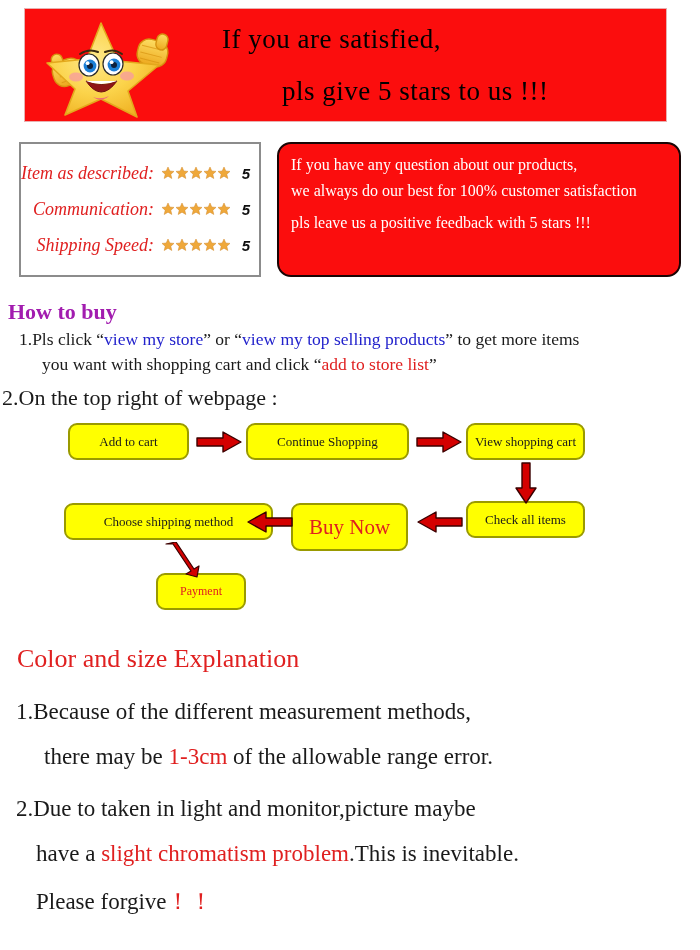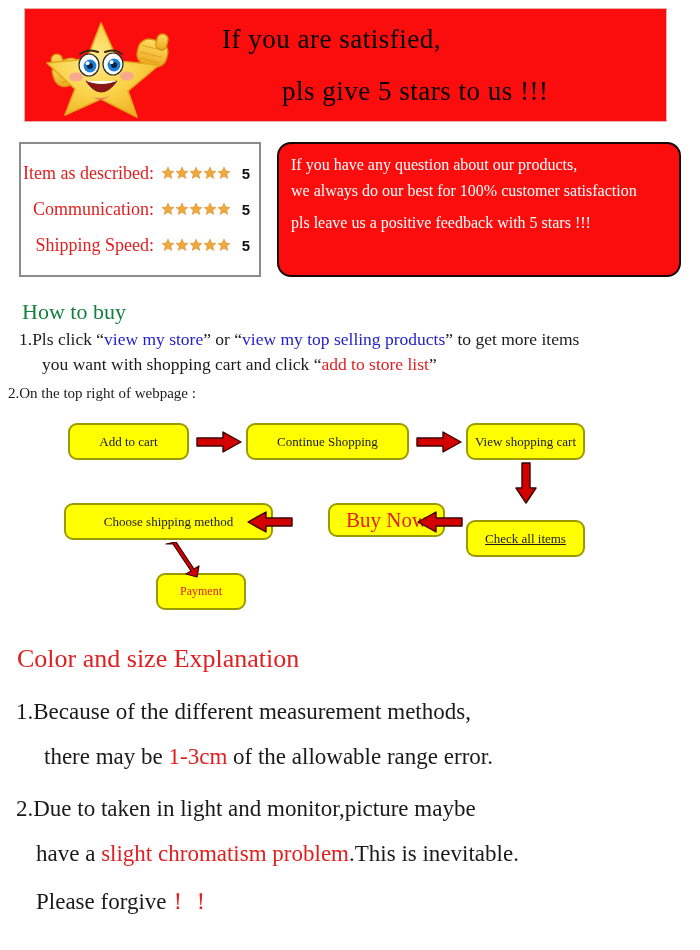--- a/index.html
+++ b/index.html
@@ -52,20 +52,21 @@
   .ratings-box {
     position: absolute;
     left: 19px;
     top: 142px;
     width: 242px;
     height: 135px;
     border: 2px solid #8c8c8c;
     box-sizing: border-box;
     background: #ffffff;
     padding-top: 11px;
+    font-style: italic;
   }
   .rating-row {
     display: flex;
     align-items: center;
     justify-content: flex-end;
     height: 36px;
     padding-right: 9px;
   }
   .rating-label {
     color: #e02020;
@@ -105,44 +106,45 @@
   .note-line {
     font-size: 16px;
     line-height: 26px;
     white-space: nowrap;
   }
   .note-gap { height: 6px; }
 
   
   .howto-title {
     position: absolute;
-    left: 22px;
+    left: 8px;
     top: 299px;
     font-size: 22px;
-    color: #15803d;
+    color: #a21caf;
+    font-weight: bold;
   }
   .howto-l1 {
     position: absolute;
     left: 19px;
     top: 329px;
     font-size: 17.5px;
     white-space: nowrap;
   }
   .howto-l2 {
     position: absolute;
     left: 42px;
     top: 354px;
     font-size: 17.5px;
     white-space: nowrap;
   }
   .howto-l3 {
     position: absolute;
-    left: 8px;
+    left: 2px;
     top: 385px;
-    font-size: 15px;
+    font-size: 22px;
     white-space: nowrap;
   }
   .link-blue { color: #2222cc; }
   .link-red  { color: #e02020; }
 
   
   .flow-box {
     position: absolute;
     background: #ffff00;
     border: 2px solid #9a9a00;
@@ -156,22 +158,22 @@
     white-space: nowrap;
   }
   .flow-box.accent {
     color: #e02020;
     font-size: 21px;
   }
 
   .fb-add      { left: 68px;  top: 423px; width: 121px; height: 37px; }
   .fb-continue { left: 246px; top: 423px; width: 163px; height: 37px; }
   .fb-viewcart { left: 466px; top: 423px; width: 119px; height: 37px; }
-  .fb-check    { left: 466px; top: 520px; width: 119px; height: 37px; text-decoration: underline; }
-  .fb-buynow   { left: 291px; top: 503px; width: 117px; height: 34px; margin-left: 37px; }
+  .fb-check    { left: 466px; top: 501px; width: 119px; height: 37px; }
+  .fb-buynow   { left: 291px; top: 503px; width: 117px; height: 48px; }
   .fb-shipping { left: 64px;  top: 503px; width: 209px; height: 37px; }
   .fb-payment  { left: 156px; top: 573px; width: 90px;  height: 37px; }
 
   .arrow { position: absolute; }
   .ar-1 { left: 196px; top: 430px; }
   .ar-2 { left: 416px; top: 430px; }
   .ar-3 { left: 514px; top: 462px; }
   .ar-4 { left: 415px; top: 510px; }
   .ar-5 { left: 245px; top: 510px; }
   .ar-6 { left: 163px; top: 542px; }

